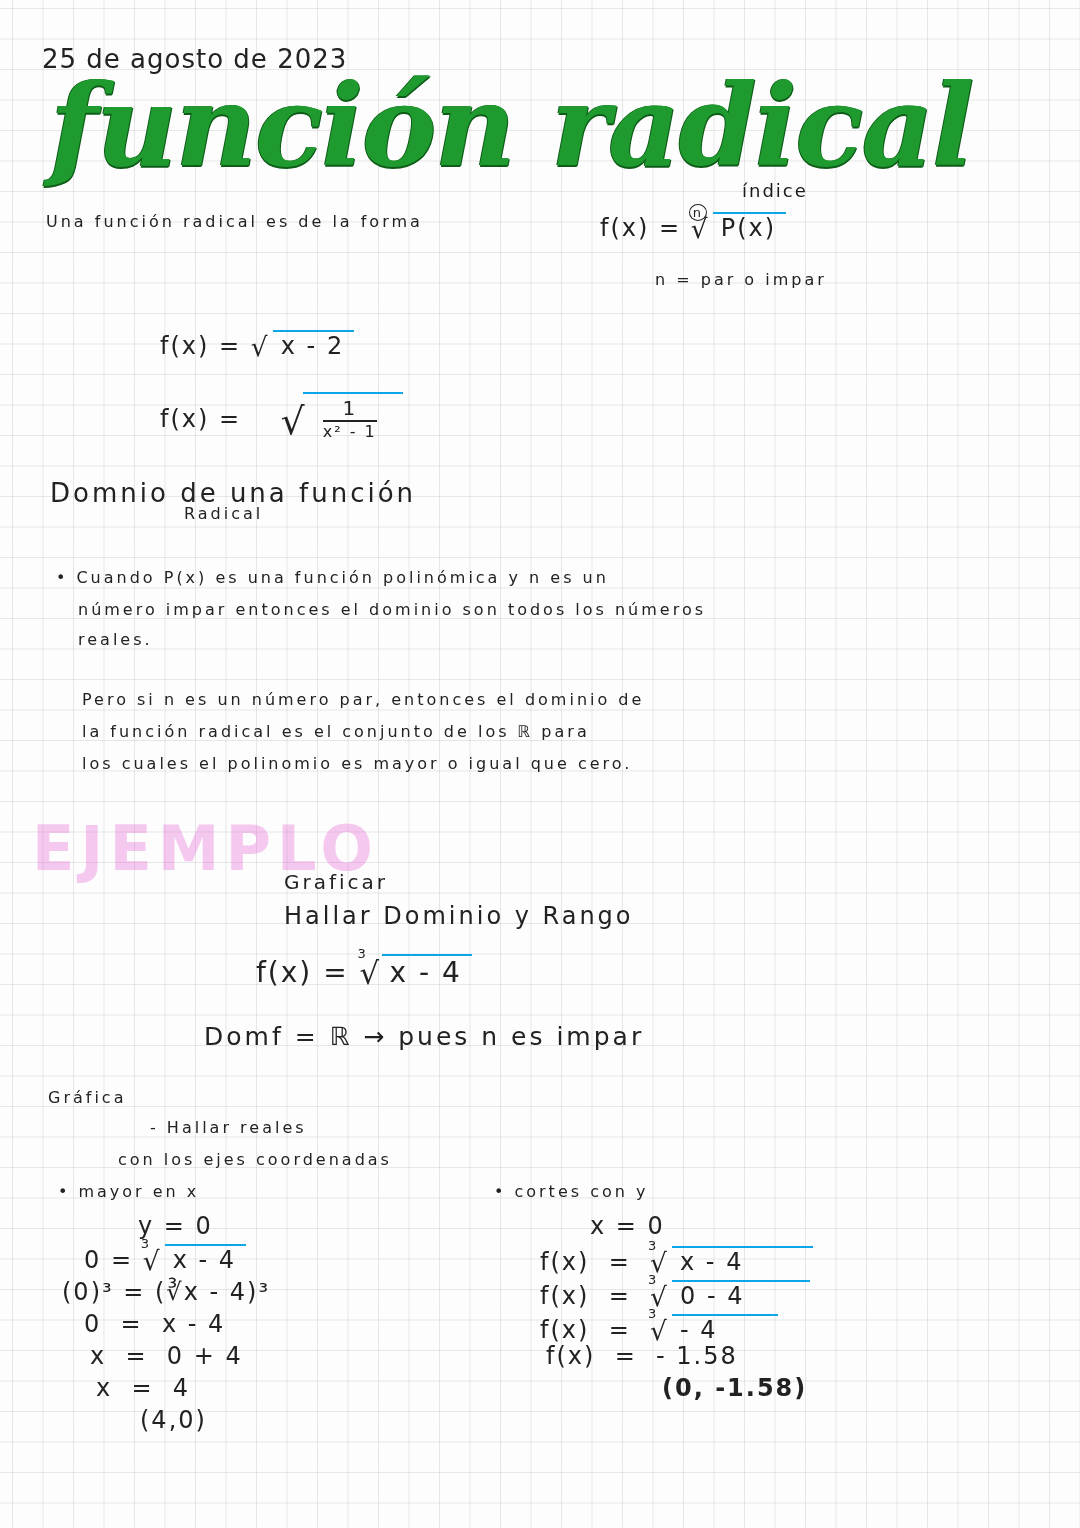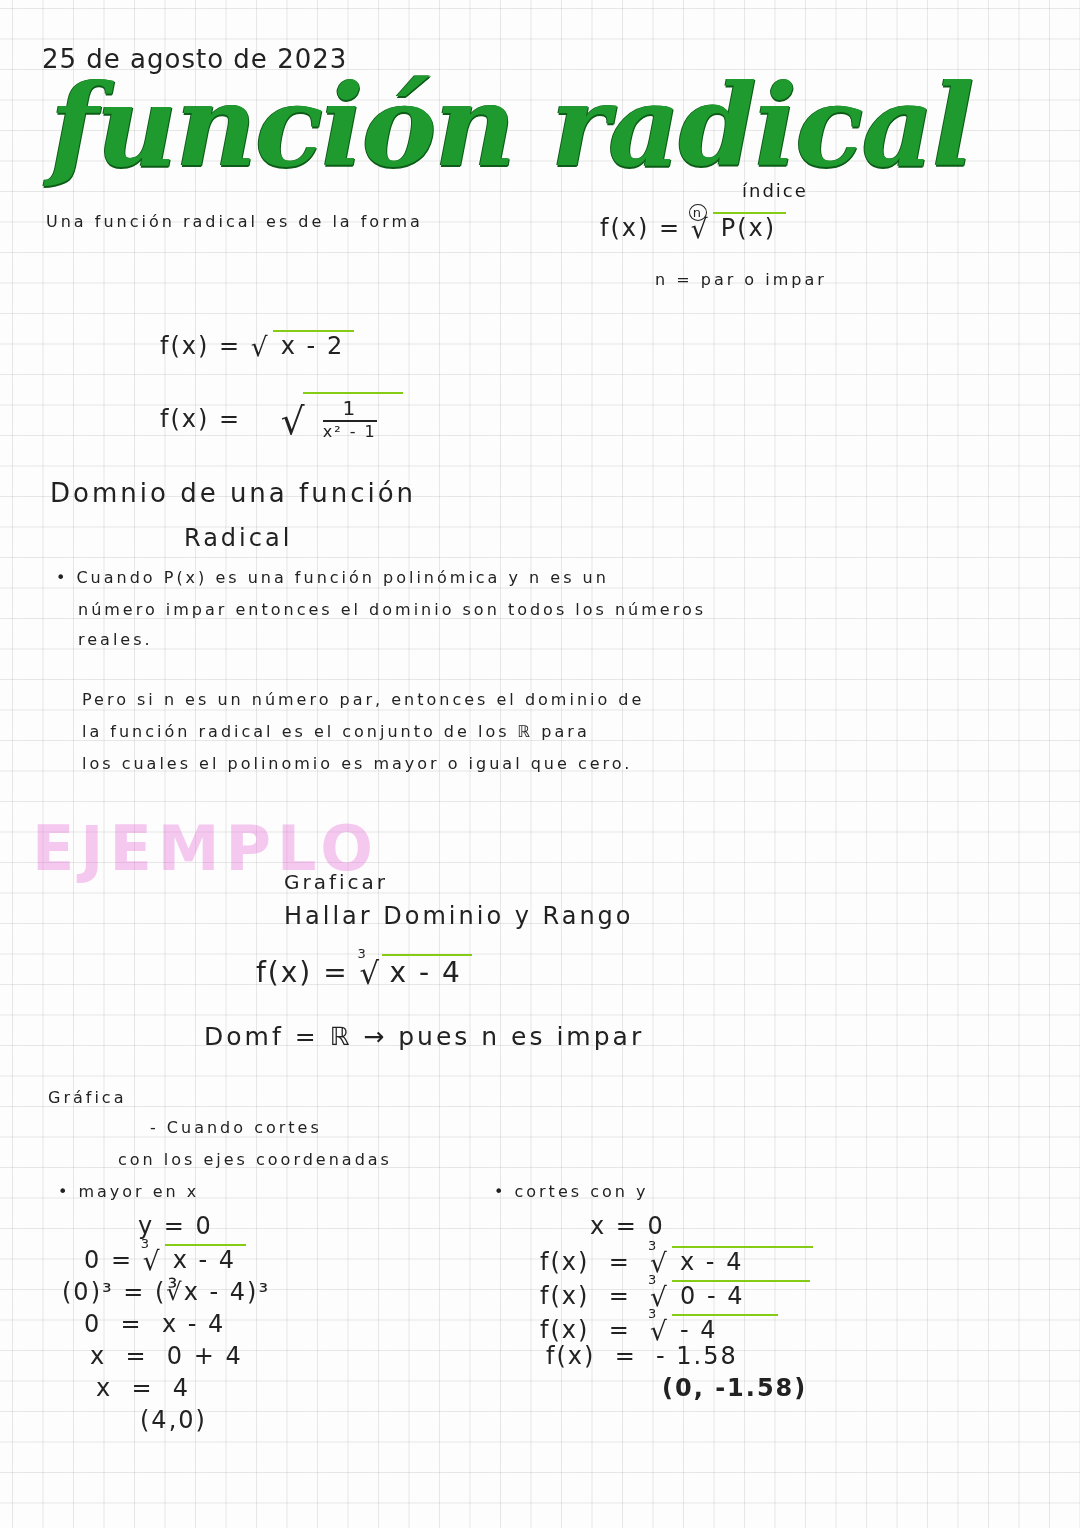--- a/index.html
+++ b/index.html
@@ -20,21 +20,21 @@
   .date { left: 30px; top: 44px; font-size: 26px; letter-spacing: 1px; color: #222; }
   .title {
     left: 50px; top: 60px; font-family: "DejaVu Serif", serif; font-style: italic; font-weight: bold;
     font-size: 112px; color: #1f9a2e; letter-spacing: -2px;
     text-shadow: 1px 1px 0 #0d5c18, -1px 0 0 #0d5c18, 0 2px 0 #0d5c18;
   }
   .body-txt { font-size: 16px; letter-spacing: 3px; color: #222; }
   .math { font-size: 24px; letter-spacing: 2px; color: #222; }
   .sqrt { display: inline-block; position: relative; padding-left: 22px; }
   .sqrt::before { content: "\221A"; position: absolute; left: 0; bottom: -2px; font-size: 1.1em; }
-  .sqrt .rad { display: inline-block; border-top: 2px solid #84cc16; padding: 0 10px 0 8px; }
+  .sqrt .rad { display: inline-block; border-top: 2px solid #0ea5e9; padding: 0 10px 0 8px; }
   .sqrt .idx { position: absolute; left: -2px; top: -8px; font-size: 13px; }
   .frac { display: inline-block; text-align: center; vertical-align: middle; }
   .frac .num { display: block; border-bottom: 2px solid #222; padding: 0 16px; font-size: 20px; }
   .frac .den { display: block; font-size: 16px; }
   .pink { left: 32px; top: 812px; font-size: 62px; color: rgba(230,80,210,0.30); letter-spacing: 6px; font-weight: bold; }
   .bullet::before { content: "\2022"; margin-right: 8px; }
 </style>
 </head>
 <body>
 
@@ -64,21 +64,21 @@
     <span class="rad" style="font-size:24px; padding:2px 26px 0 20px;">
       <span class="frac">
         <span class="num">1</span>
         <span class="den">x² - 1</span>
       </span>
     </span>
   </span>
 </div>
 
 <div class="abs body-txt green" style="left:50px; top:478px; font-size:26px;">Domnio de una función</div>
-<div class="abs body-txt green" style="left:184px; top:524px; font-size:24px;text-align:right;">Radical</div>
+<div class="abs body-txt green" style="left:184px; top:504px; font-size:16px;text-align:right;">Radical</div>
 
 <div class="abs body-txt bullet" style="left:56px; top:568px;">Cuando P(x) es una función polinómica y n es un</div>
 <div class="abs body-txt" style="left:78px; top:600px;">número impar entonces el dominio son todos los números</div>
 <div class="abs body-txt" style="left:78px; top:630px;">reales.</div>
 
 <div class="abs body-txt" style="left:82px; top:690px;">Pero si n es un número par, entonces el dominio de</div>
 <div class="abs body-txt" style="left:82px; top:722px;">la función radical es el conjunto de los ℝ para</div>
 <div class="abs body-txt" style="left:82px; top:754px;">los cuales el polinomio es mayor o igual que cero.</div>
 
 <div class="abs pink">EJEMPLO</div>
@@ -88,21 +88,21 @@
 <div class="abs math" style="left:256px; top:954px; font-size:28px;">
   <span>f(x) =</span>
   <span class="sqrt">
     <span class="idx">3</span>
     <span class="rad">x - 4</span>
   </span>
 </div>
 <div class="abs body-txt" style="left:204px; top:1022px; font-size:25px;">Domf = ℝ → pues n es impar</div>
 
 <div class="abs body-txt green" style="left:48px; top:1088px;">Gráfica</div>
-<div class="abs body-txt green" style="left:150px; top:1118px;">- Cuando cortes</div>
+<div class="abs body-txt green" style="left:150px; top:1118px;">- Hallar reales</div>
 <div class="abs body-txt green" style="left:118px; top:1150px;">con los ejes coordenadas</div>
 
 <div class="abs body-txt green bullet" style="left:58px; top:1182px;">mayor en x</div>
 <div class="abs math" style="left:138px; top:1212px;">y = 0</div>
 
 <div class="abs math" style="left:84px; top:1244px;">
   <span>0</span> =
   <span class="sqrt">
     <span class="idx">3</span>
     <span class="rad">x - 4</span>

